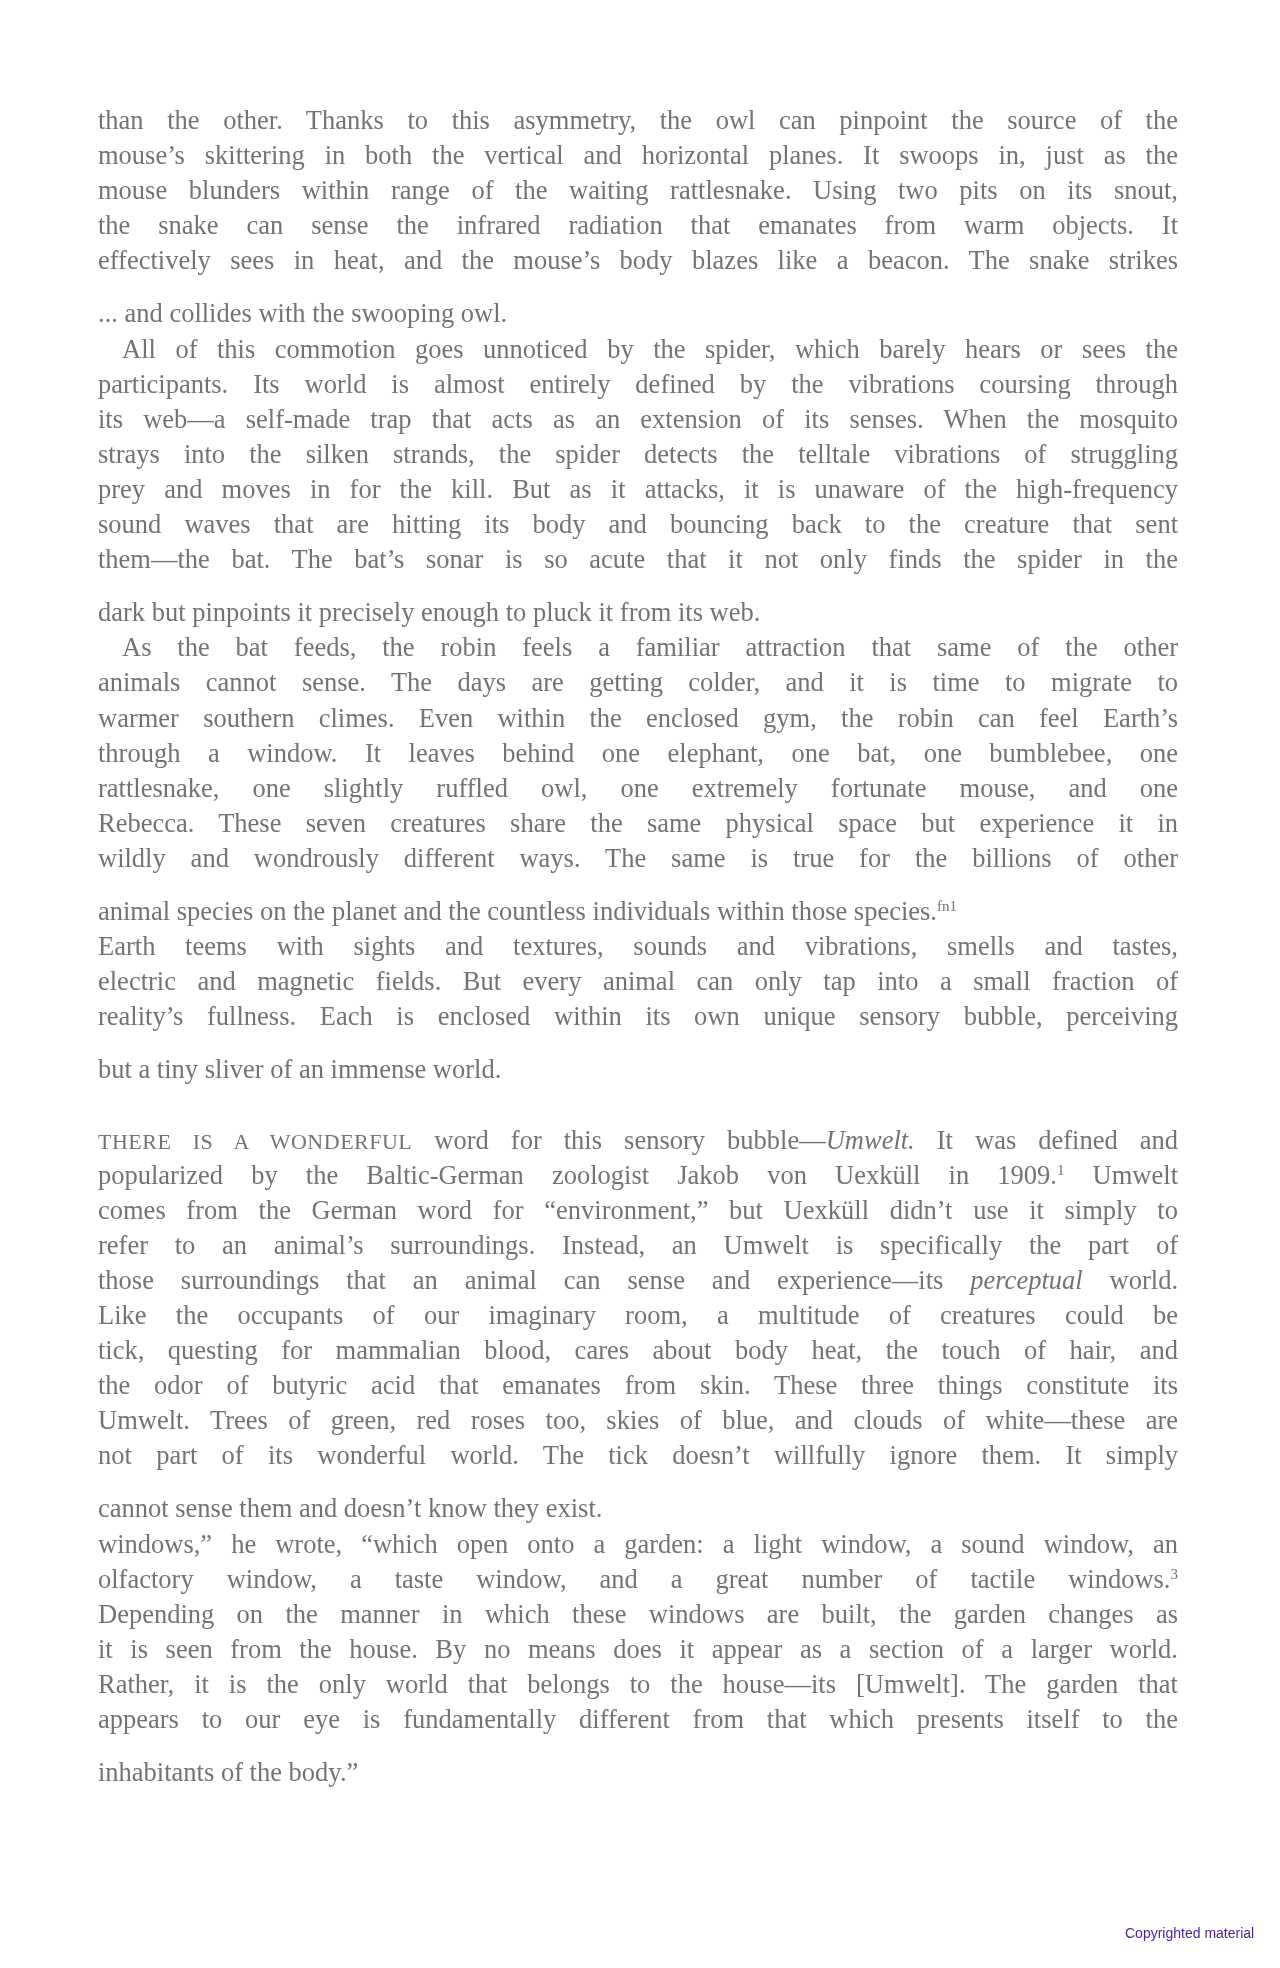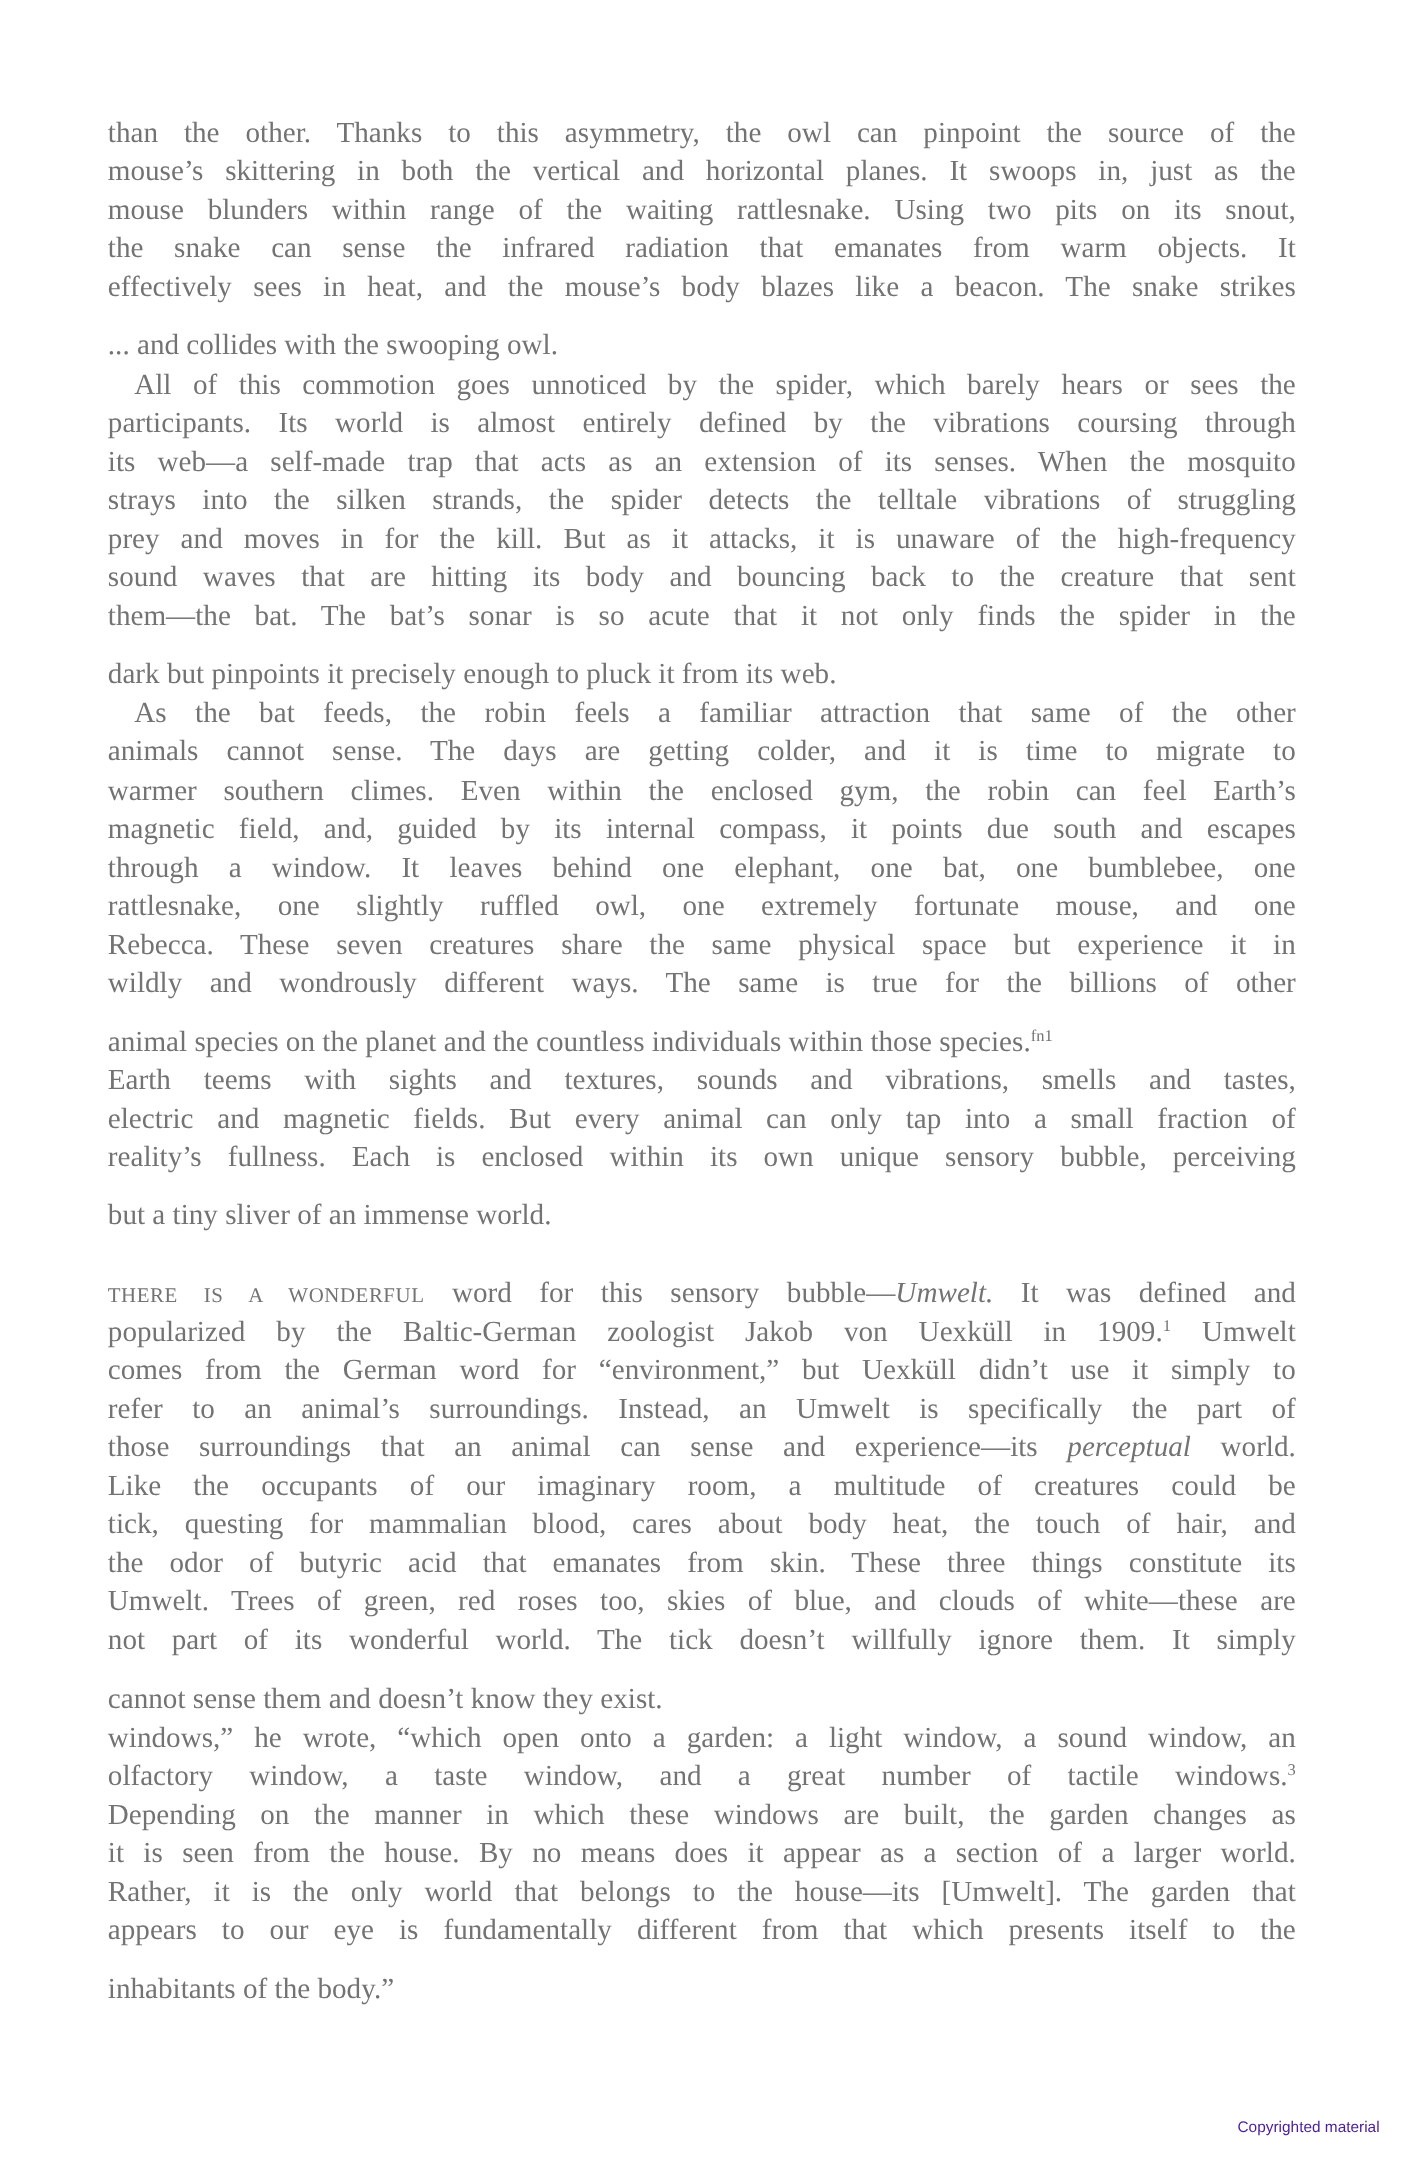--- a/index.html
+++ b/index.html
@@ -2,21 +2,21 @@
 <html><head>
 <meta charset="utf-8">
 <style>
   html, body { margin: 0; padding: 0; background: #ffffff; }
   body { width: 1280px; height: 1968px; position: relative; overflow: hidden; }
   .page { position: absolute; left: 98px; top: 103px; width: 1080px; font-family: "Liberation Serif", serif; font-size: 26.5px; color: #737373; }
   .line { display: block; height: 35.1px; line-height: 35.1px; white-space: nowrap; text-align: justify; text-align-last: justify; overflow: visible; }
   .line.last { text-align-last: left; margin-top: 18px; }
   .line.indent { padding-left: 24px; }
   .gap { height: 35.1px; }
-  .sc { font-size: 19px; letter-spacing: 0.5px; }
+  .sc { font-size: 22px; letter-spacing: 0.5px; }
   sup { font-size: 15px; line-height: 0; vertical-align: 0.6em; }
   i { font-style: italic; }
   .copyright { position: absolute; left: 1125px; top: 1925px; font-family: "Liberation Sans", sans-serif; font-size: 14px; color: #4c1d95; }
 </style>
 </head>
 <body>
 
 <div class="page">
 
   <div>
@@ -36,21 +36,20 @@
     <span class="line">prey and moves in for the kill. But as it attacks, it is unaware of the high-frequency</span>
     <span class="line">sound waves that are hitting its body and bouncing back to the creature that sent</span>
     <span class="line">them—the bat. The bat’s sonar is so acute that it not only finds the spider in the</span>
     <span class="line last">dark but pinpoints it precisely enough to pluck it from its web.</span>
   </div>
 
   <div>
     <span class="line indent">As the bat feeds, the robin feels a familiar attraction that same of the other</span>
     <span class="line">animals cannot sense. The days are getting colder, and it is time to migrate to</span>
     <span class="line">warmer southern climes. Even within the enclosed gym, the robin can feel Earth’s</span>
-    <span class="line">magnetic field, and, guided by its internal compass, it points due south and escapes</span>
     <span class="line">through a window. It leaves behind one elephant, one bat, one bumblebee, one</span>
     <span class="line">rattlesnake, one slightly ruffled owl, one extremely fortunate mouse, and one</span>
     <span class="line">Rebecca. These seven creatures share the same physical space but experience it in</span>
     <span class="line">wildly and wondrously different ways. The same is true for the billions of other</span>
     <span class="line last"><span>animal species on the planet and the countless individuals within those species.</span><sup>fn1</sup></span>
     <span class="line">Earth teems with sights and textures, sounds and vibrations, smells and tastes,</span>
     <span class="line">electric and magnetic fields. But every animal can only tap into a small fraction of</span>
     <span class="line">reality’s fullness. Each is enclosed within its own unique sensory bubble, perceiving</span>
     <span class="line last">but a tiny sliver of an immense world.</span>
   </div>

